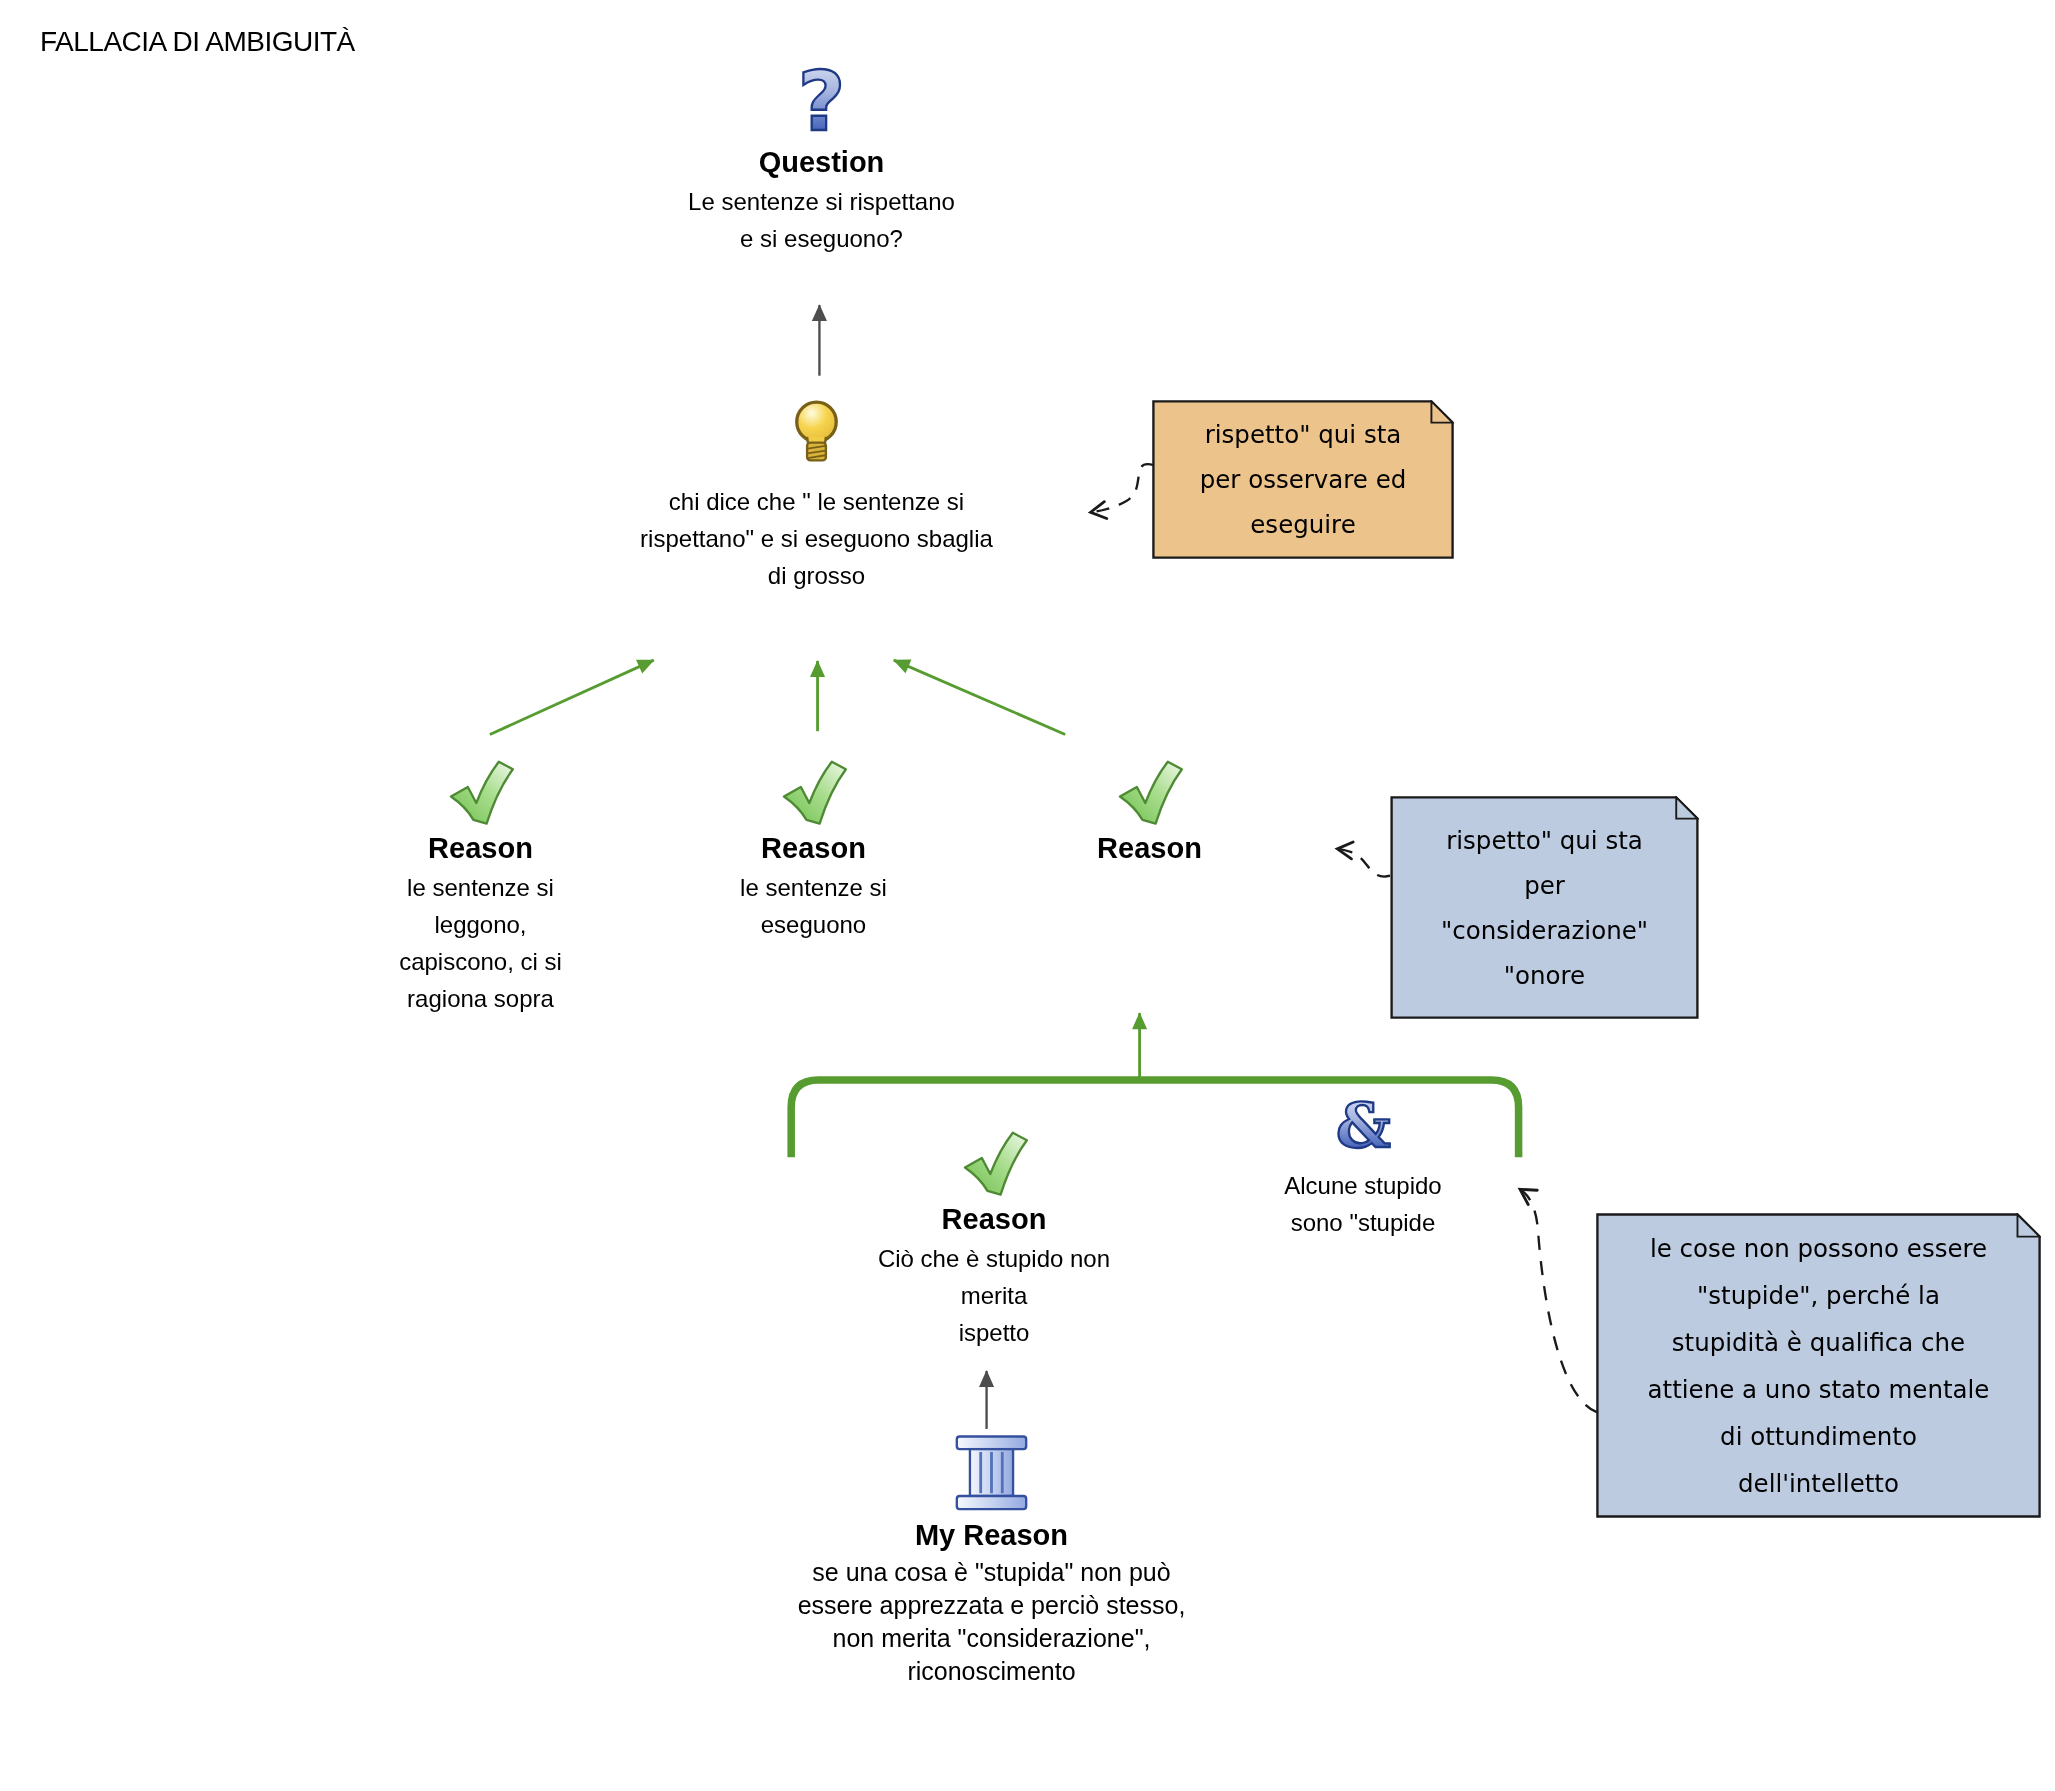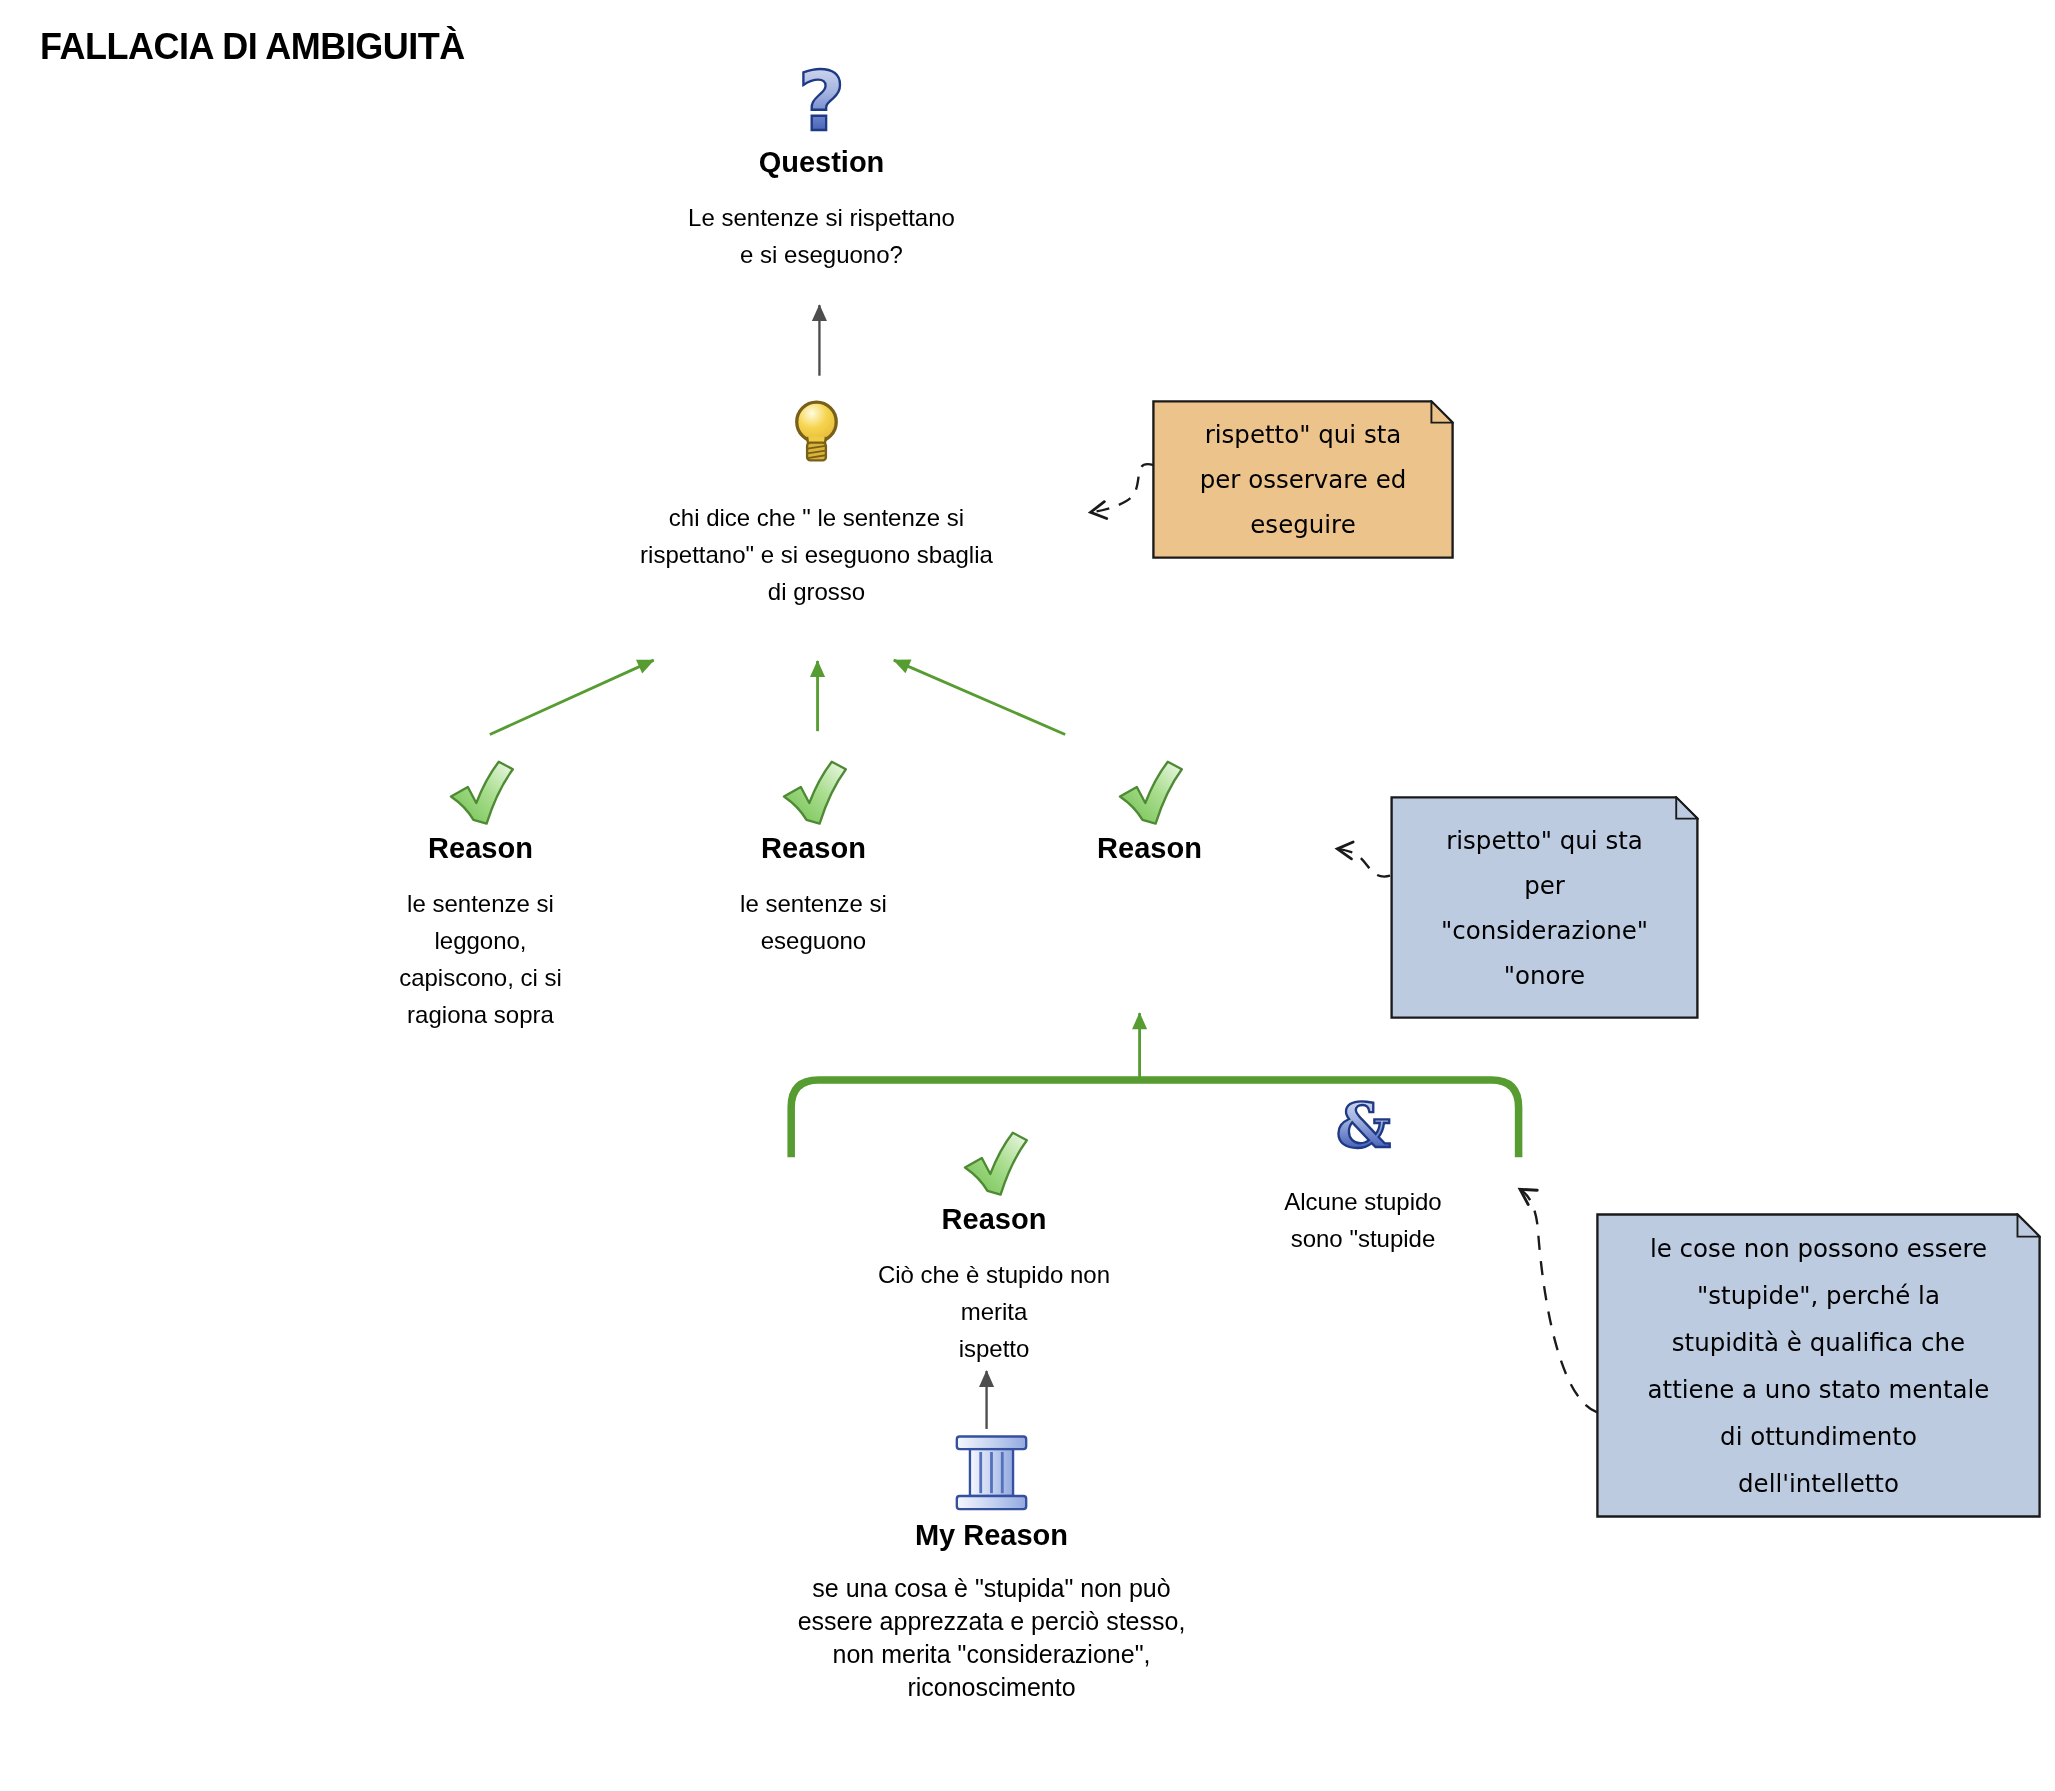--- a/index.html
+++ b/index.html
@@ -1,25 +1,25 @@
 <!DOCTYPE html>
 <html style="font-size:7.5px"><head>
 <meta charset="utf-8">
 <style>
   html,body{margin:0;padding:0;background:#ffffff;}
   .canvas{position:relative;width:2056px;height:1791px;background:#ffffff;overflow:hidden;
           font-family:"Liberation Sans",sans-serif;color:#000;}
-  .page-title{position:absolute;left:40px;top:26px;font-size:36px;font-weight:bold;
+  .page-title{position:absolute;left:40px;top:26px;font-size:28px;font-weight:normal;
               letter-spacing:-0.5px;white-space:nowrap;}
   .overlay{position:absolute;left:0;top:0;width:2056px;height:1791px;z-index:1;}
   .node{position:absolute;display:flex;flex-direction:column;align-items:center;
         text-align:center;z-index:2;}
   .node-icon{margin-bottom:6.6px;}
   .node-label{font-size:29px;font-weight:bold;line-height:31px;text-align:center;}
-  .node-text{margin-top:21px;font-size:24px;line-height:37px;white-space:pre-line;}
+  .node-text{margin-top:5px;font-size:24px;line-height:37px;white-space:pre-line;}
   .basis-text{line-height:33px;font-size:25px;}
   .contention-gap{margin-bottom:14px;}
   .note{position:absolute;z-index:2;}
   .note svg.note-bg{position:absolute;left:0;top:0;}
   .note-text{position:absolute;left:0;top:0;width:100%;height:100%;
              display:flex;align-items:center;justify-content:center;text-align:center;
              font-family:"DejaVu Sans",sans-serif;font-size:24.5px;white-space:pre-line;z-index:3;}
   .lh96{line-height:45px;} .lh95{line-height:45px;} .lh100{line-height:47px;}
 </style>
 </head>

